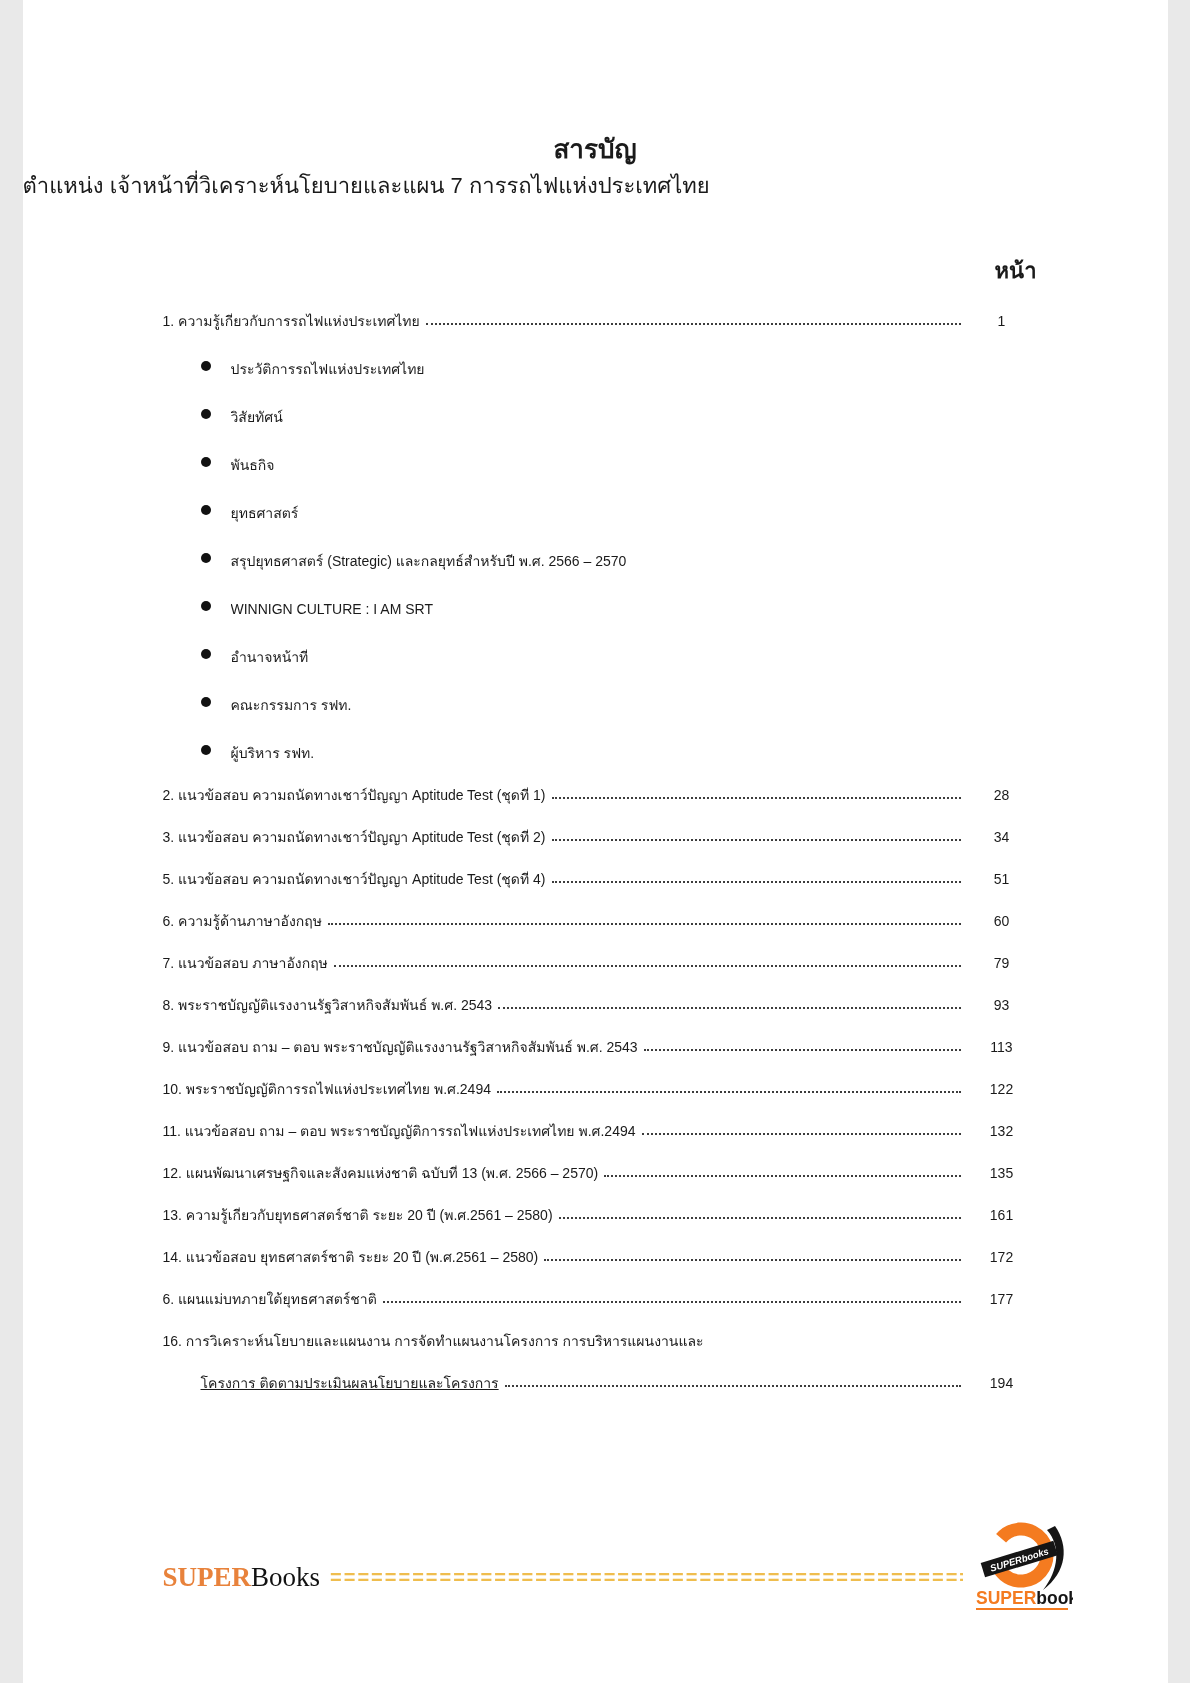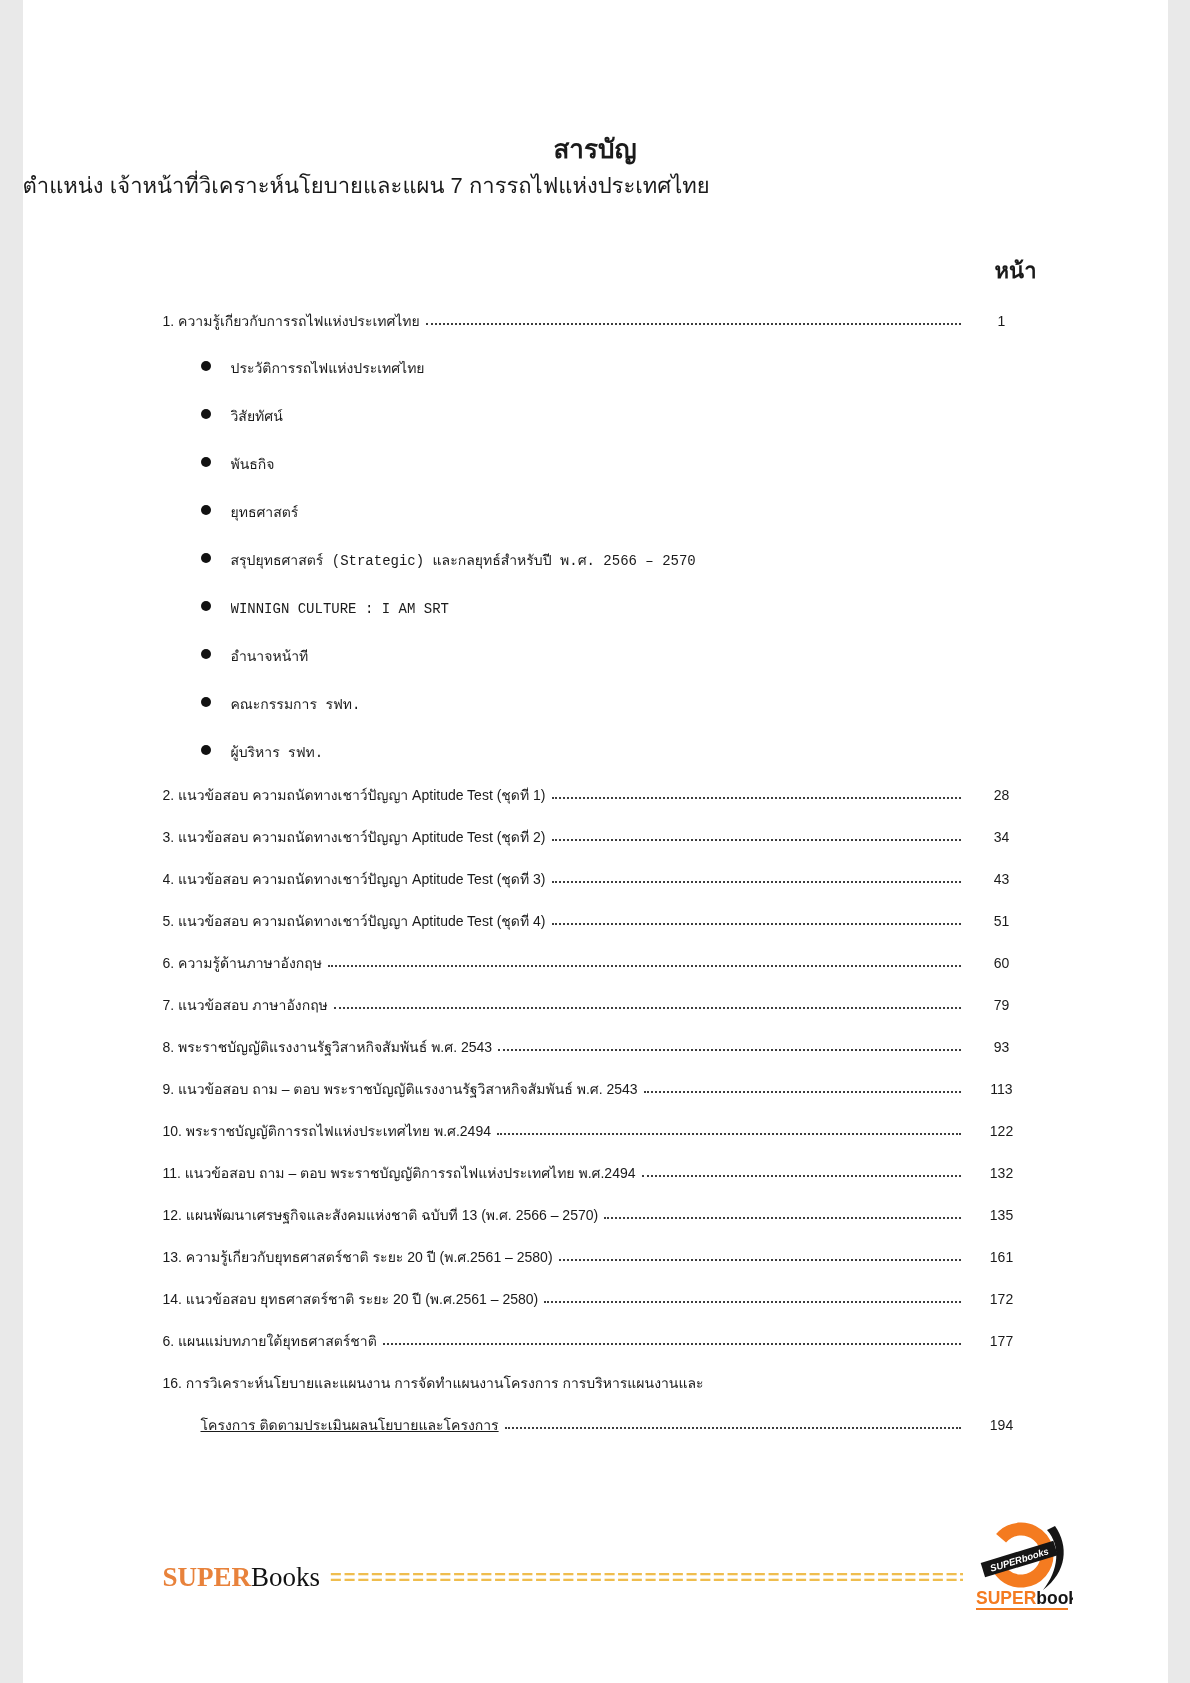--- a/index.html
+++ b/index.html
@@ -21,21 +21,21 @@
     text-align:left; font-size:22px; font-weight:normal;
   }
   .toc { position:absolute; left:140px; right:131px; top:238px; }
   .pagehead-row { display:flex; justify-content:flex-end; height:50px; align-items:flex-end; }
   .pagehead-row .pnum { font-weight:bold; font-size:22px; }
   .row { display:flex; align-items:flex-end; height:42px; font-size:14px; line-height:1.25; }
   .row .label { white-space:nowrap; overflow:hidden; }
   .row .leader { flex:1 1 auto; border-bottom:2px dotted #3c3c3c; margin:0 6px 5px 6px; min-width:10px; }
   .row.no-leader .leader { border-bottom:none; }
   .row .pnum { flex:0 0 70px; width:70px; text-align:center; }
-  .row.bullet { height:48px; padding-left:38px;font-family:Liberation Mono, monospace; }
+  .row.bullet { height:48px; padding-left:38px; }
   .row.bullet .marker {
     flex:0 0 10px; width:10px; height:10px; border-radius:50%;
     background:#111; margin:0 20px 7px 0;
   }
   .row.indent .label { padding-left:38px;text-decoration:underline; }
   .footer {
     position:absolute; left:140px; top:1562px; width:800px;
     display:flex; align-items:center;
   }
   .brand { font-family:"Liberation Serif", serif; font-size:27px; white-space:nowrap; }
@@ -107,25 +107,20 @@
 
     <div class="row">
       <span class="label">2. แนวข้อสอบ ความถนัดทางเชาว์ปัญญา Aptitude Test (ชุดที่ 1)</span>
       <span class="leader"></span>
       <span class="pnum">28</span>
     </div>
     <div class="row">
       <span class="label">3. แนวข้อสอบ ความถนัดทางเชาว์ปัญญา Aptitude Test (ชุดที่ 2)</span>
       <span class="leader"></span>
       <span class="pnum">34</span>
-    </div>
-    <div class="row">
-      <span class="label">4. แนวข้อสอบ ความถนัดทางเชาว์ปัญญา Aptitude Test (ชุดที่ 3)</span>
-      <span class="leader"></span>
-      <span class="pnum">43</span>
     </div>
     <div class="row">
       <span class="label">5. แนวข้อสอบ ความถนัดทางเชาว์ปัญญา Aptitude Test (ชุดที่ 4)</span>
       <span class="leader"></span>
       <span class="pnum">51</span>
     </div>
     <div class="row">
       <span class="label">6. ความรู้ด้านภาษาอังกฤษ</span>
       <span class="leader"></span>
       <span class="pnum">60</span>

